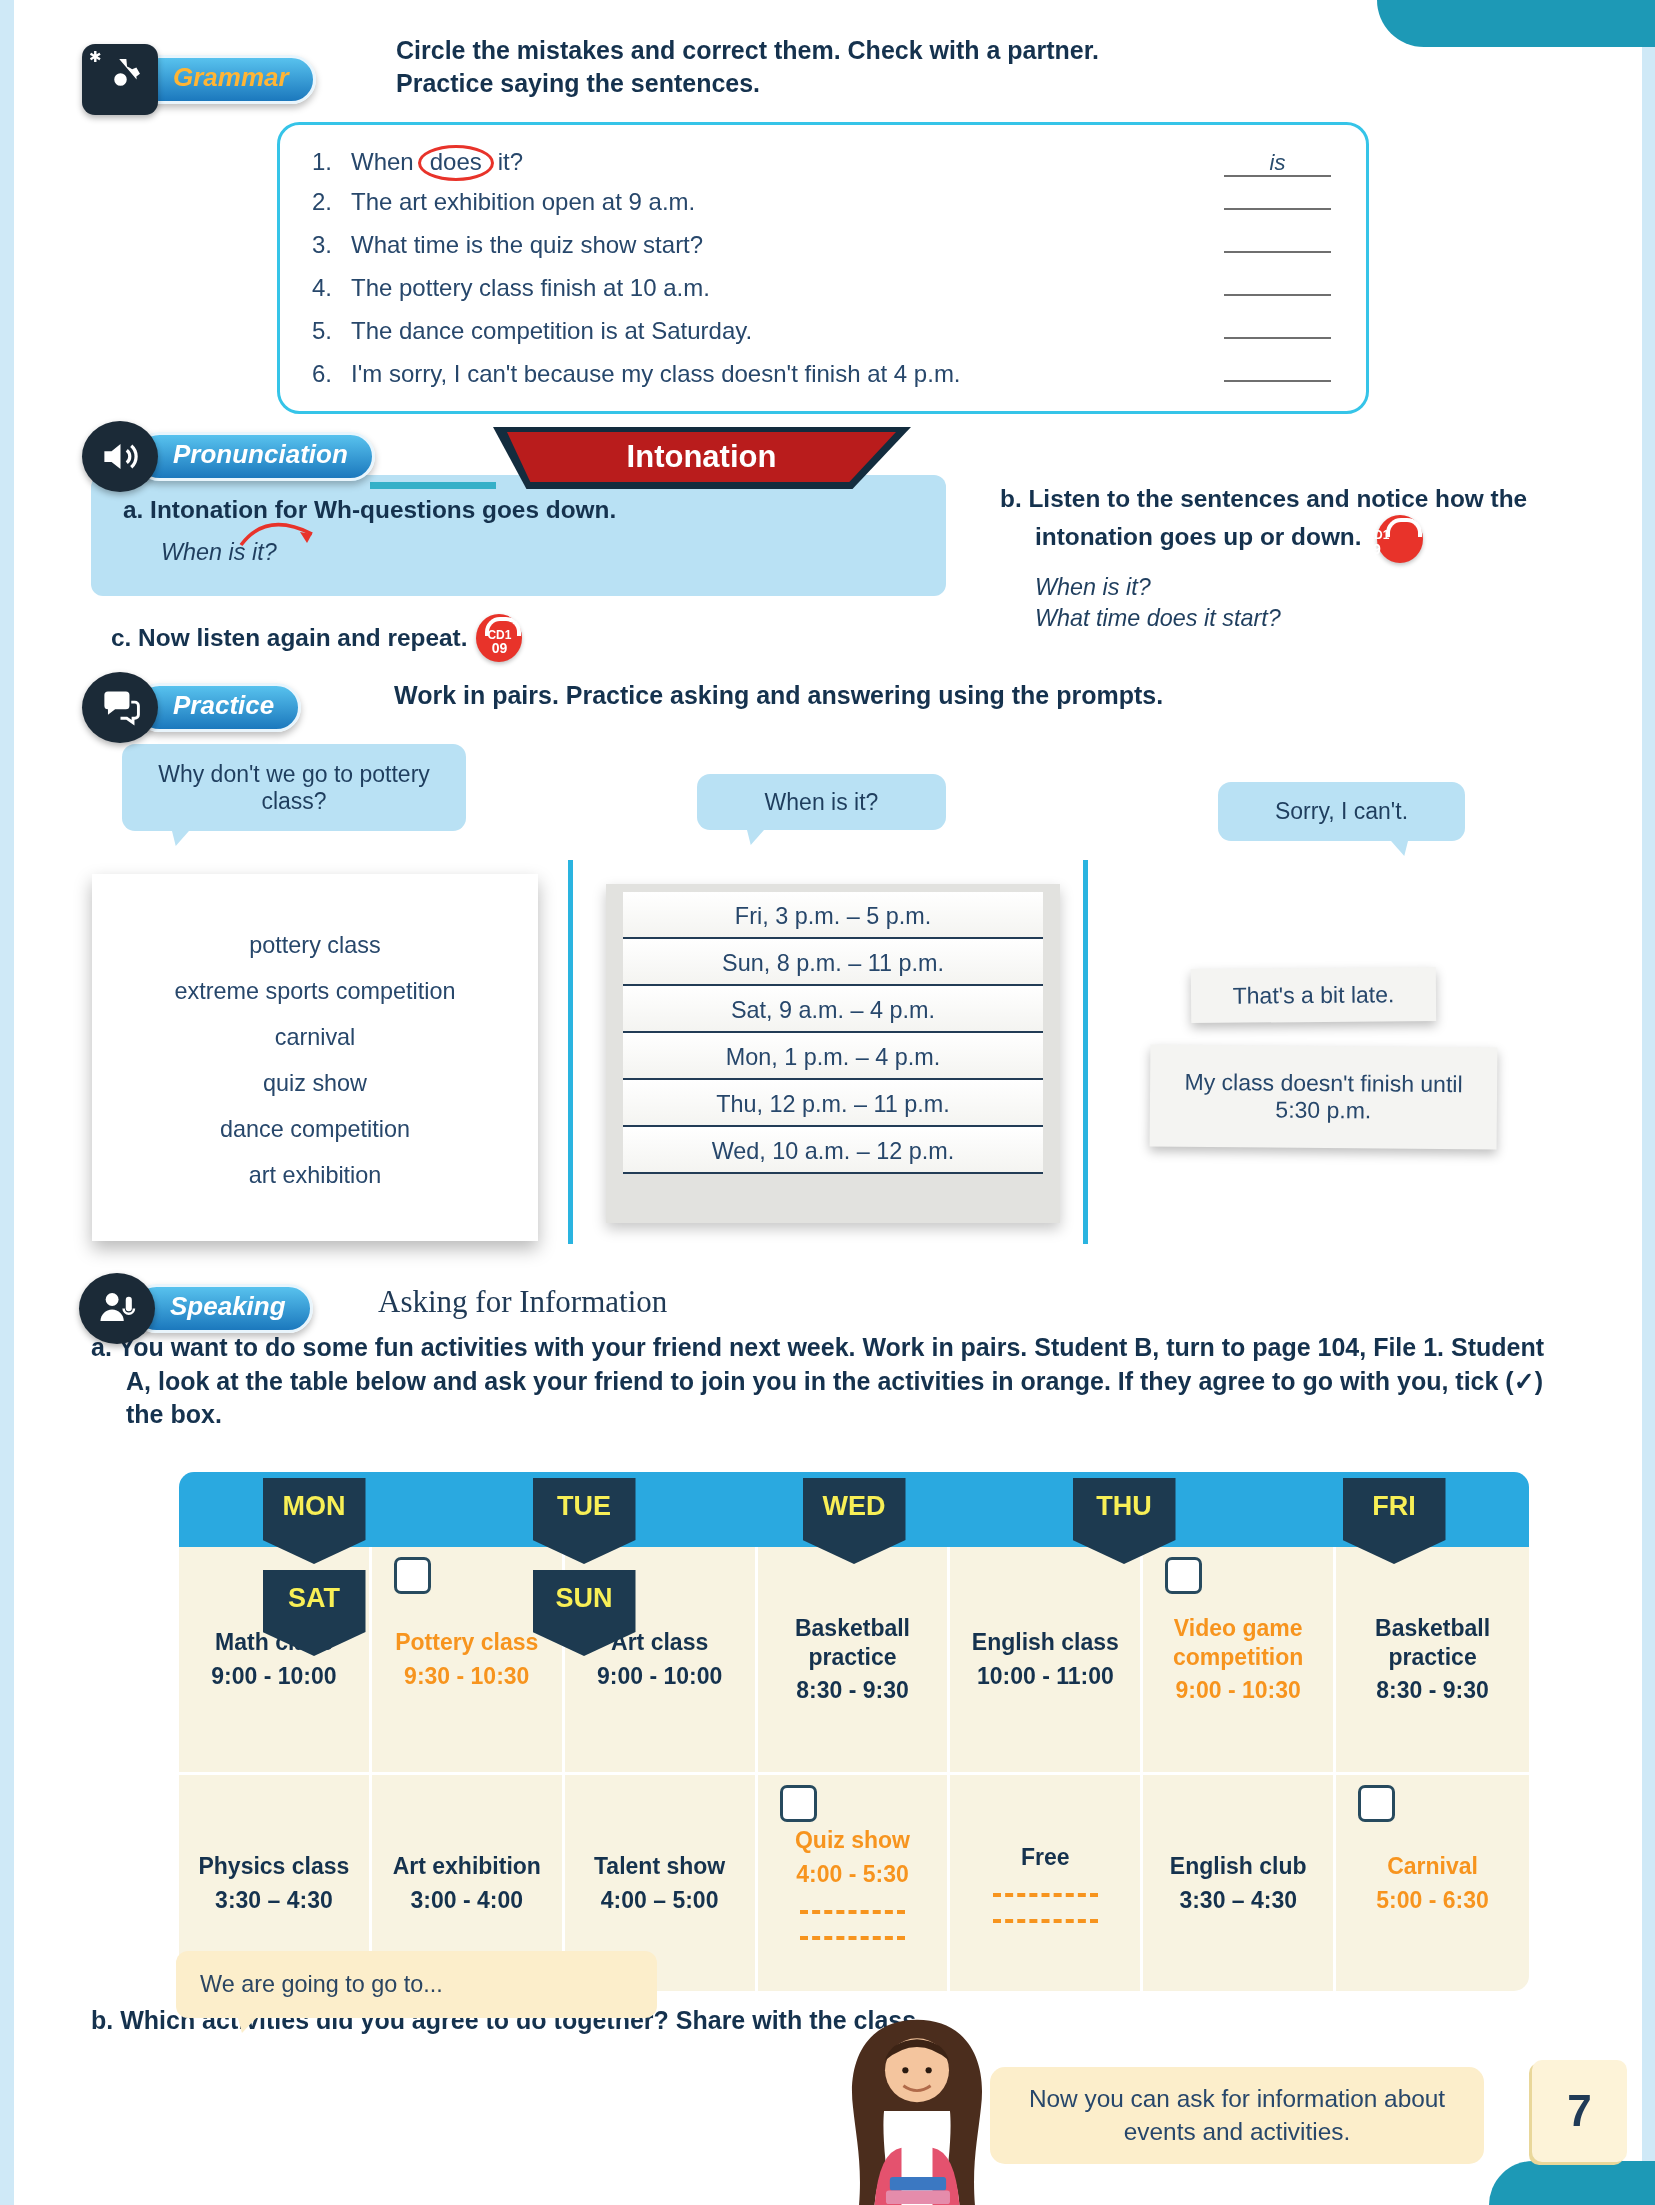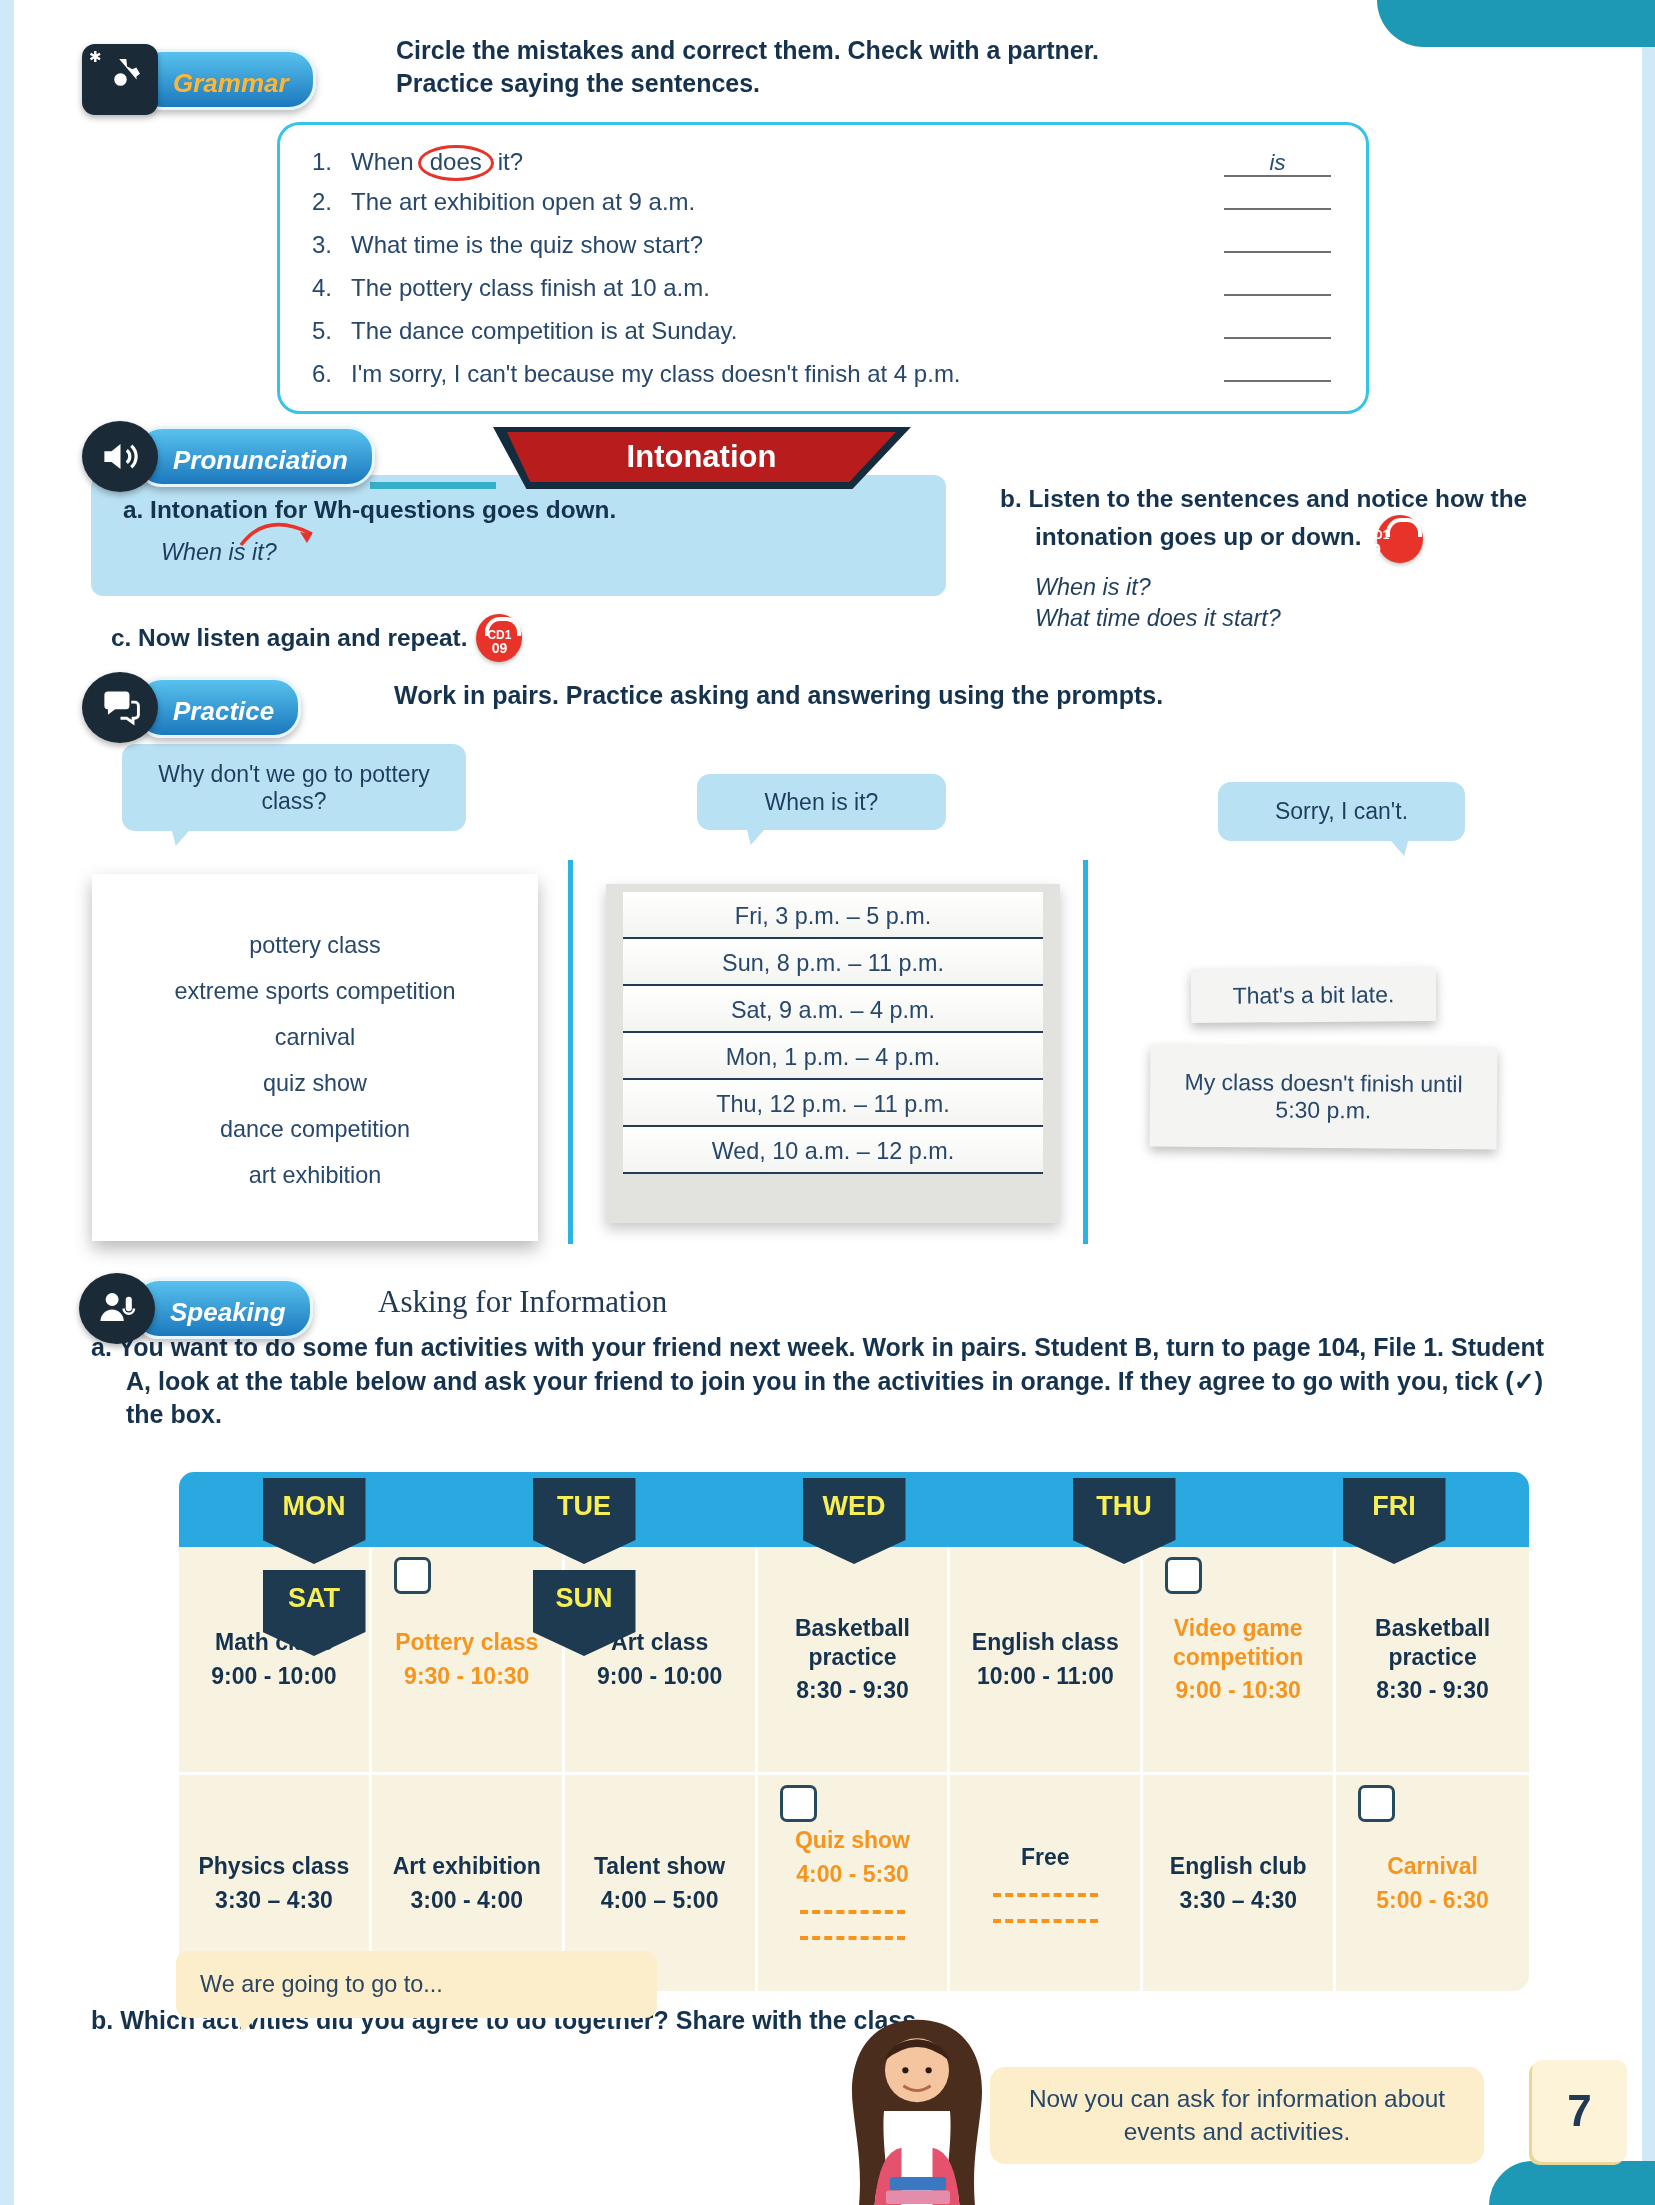--- a/index.html
+++ b/index.html
@@ -18,21 +18,21 @@
   .edge-left{position:absolute;left:0;top:0;width:14px;height:100%;background:#cfe9f7;}
   .edge-right{position:absolute;right:0;top:0;width:14px;height:100%;background:#cfe9f7;}
   .corner-tr{position:absolute;right:0;top:0;width:279px;height:47px;background:var(--teal);border-bottom-left-radius:47px;}
   .corner-tr2{position:absolute;right:0;top:0;width:329px;height:56px;background:#bfe2f4;border-bottom-left-radius:56px;z-index:-1;}
   .corner-br{position:absolute;right:0;bottom:0;width:167px;height:44px;background:var(--teal);border-top-left-radius:44px;}
 
   
   .badge{position:absolute;display:flex;align-items:center;z-index:5;}
   .badge-icon{width:76px;height:71px;background:#1b2a37;border-radius:13px;display:flex;align-items:center;justify-content:center;z-index:2;box-shadow:0 3px 6px rgba(0,0,0,.3);position:relative;}
   .badge-icon svg{width:43px;height:43px;}
-  .badge-pill{margin-left:-23px;padding:16px 24px 8px 35px;background:linear-gradient(180deg,#58c2ee,#1b78bd);border:3px solid #e9f5fc;border-radius:27px;box-shadow:0 4px 7px rgba(0,0,0,.25);color:#fff;font-size:26px;font-weight:bold;font-style:italic;white-space:nowrap;}
+  .badge-pill{margin-left:-23px;padding:4px 24px 8px 35px;background:linear-gradient(180deg,#58c2ee,#1b78bd);border:3px solid #e9f5fc;border-radius:27px;box-shadow:0 4px 7px rgba(0,0,0,.25);color:#fff;font-size:26px;font-weight:bold;font-style:italic;white-space:nowrap;}
   .badge-pill.amber{color:#ffb535;}
   .sparkle{position:absolute;top:4px;left:7px;color:#fff;font-size:15px;font-family:"DejaVu Sans",sans-serif;}
 
   
   .cd{position:relative;display:inline-flex;flex-direction:column;align-items:center;justify-content:flex-end;width:46px;height:48px;background:var(--red);border-radius:50%;color:#fff;font-weight:bold;line-height:1.05;vertical-align:middle;padding-bottom:6px;box-shadow:0 2px 4px rgba(0,0,0,.25);margin-left:9px;}
   .cd::before{content:"";position:absolute;top:3px;left:9px;width:28px;height:15px;border:4px solid #fff;border-bottom:none;border-radius:15px 15px 0 0;}
   .cd .cd1{font-size:12px;}
   .cd .cd2{font-size:14px;}
 
   
@@ -128,21 +128,21 @@
       <span>What time is the quiz show start?</span>
       <span class="g-blank"></span>
     </div>
     <div class="g-row">
       <span class="g-num">4.</span>
       <span>The pottery class finish at 10 a.m.</span>
       <span class="g-blank"></span>
     </div>
     <div class="g-row">
       <span class="g-num">5.</span>
-      <span>The dance competition is at Sunday.</span>
+      <span>The dance competition is at Saturday.</span>
       <span class="g-blank"></span>
     </div>
     <div class="g-row">
       <span class="g-num">6.</span>
       <span>I'm sorry, I can't because my class doesn't finish at 4 p.m.</span>
       <span class="g-blank"></span>
     </div>
   </div>
 
   <div class="badge" style="left:82px;top:421px">

